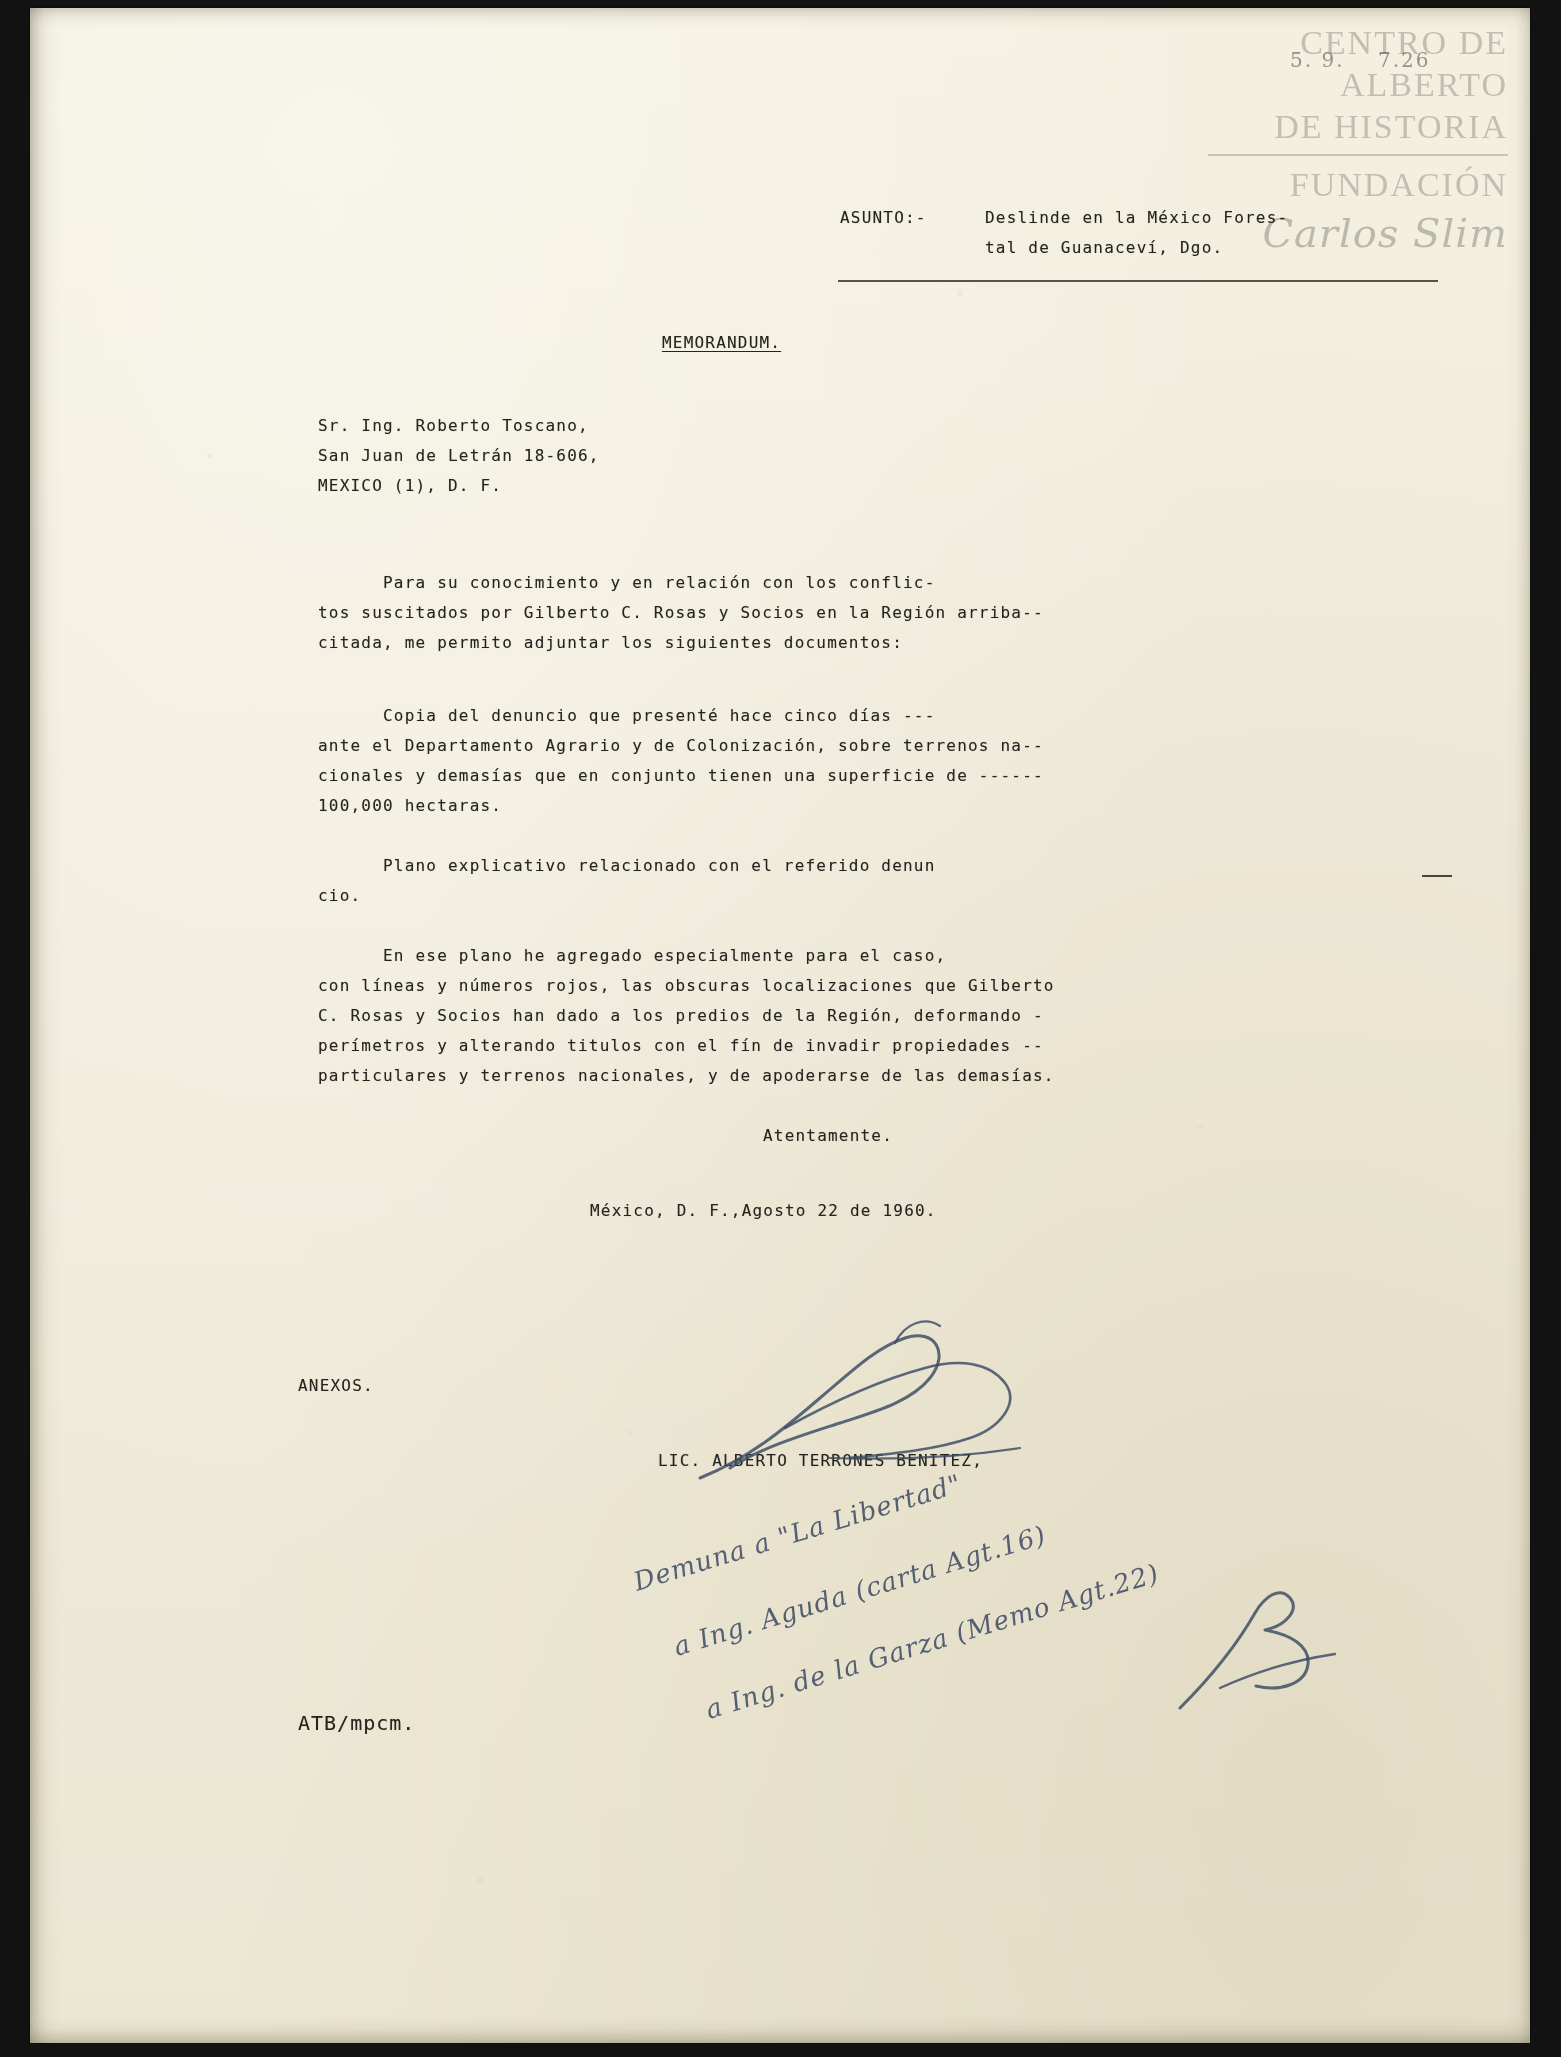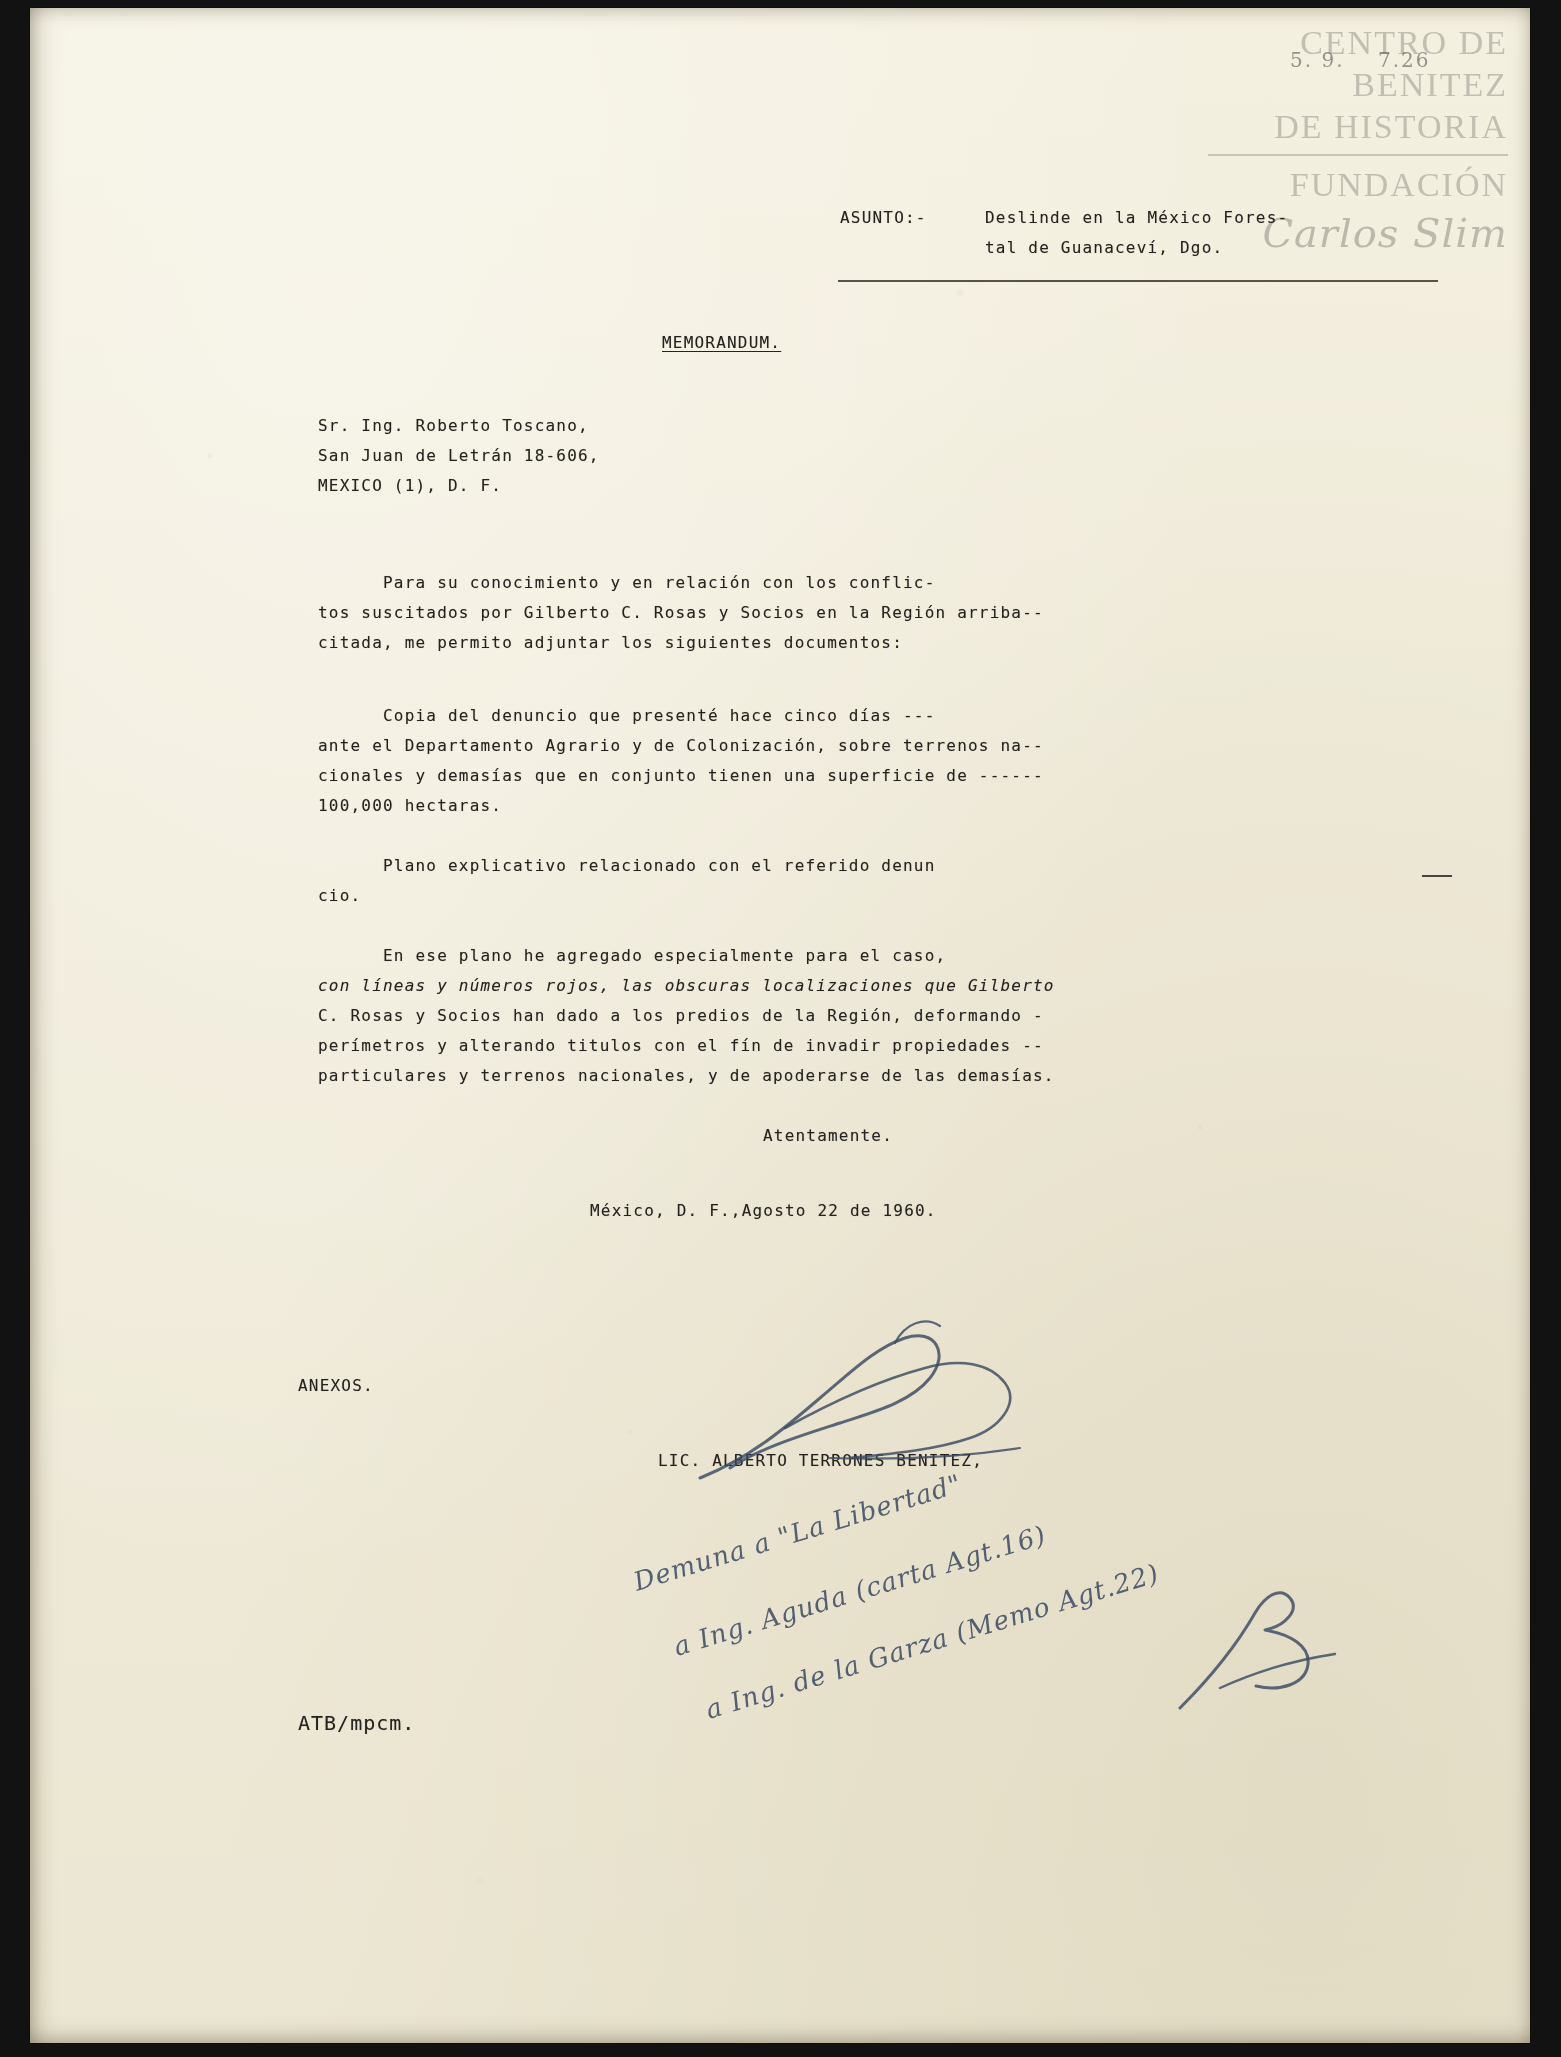--- a/index.html
+++ b/index.html
@@ -141,21 +141,21 @@
 </style>
 </head>
 <body>
 
 <div class="page">
   <div class="sheet">
     <div class="grain"></div>
 
     <div class="watermark">
       <span class="wm-line">CENTRO DE</span>
-      <span class="wm-line">BENITEZ</span>
+      <span class="wm-line">ALBERTO</span>
       <span class="wm-line">DE HISTORIA</span>
       <span class="wm-rule"></span>
       <span class="wm-line">FUNDACIÓN</span>
       <span class="wm-sign">Carlos Slim</span>
     </div>
 
     <div class="penciled" style="left:1260px; top:40px;">5. 9.    7.26</div>
 
     <div class="tw" style="left:810px; top:195px;">ASUNTO:-</div>
     <div class="tw" style="left:955px; top:195px;">Deslinde en la México Fores-</div>
@@ -175,21 +175,21 @@
     <div class="tw" style="left:288px; top:693px;">      Copia del denuncio que presenté hace cinco días ---</div>
     <div class="tw" style="left:288px; top:723px;">ante el Departamento Agrario y de Colonización, sobre terrenos na--</div>
     <div class="tw" style="left:288px; top:753px;">cionales y demasías que en conjunto tienen una superficie de ------</div>
     <div class="tw" style="left:288px; top:783px;">100,000 hectaras.</div>
 
     <div class="tw" style="left:288px; top:843px;">      Plano explicativo relacionado con el referido denun</div>
     <div class="rule" style="left:1392px; top:867px; width:30px; height:2px; background:#2a2822;"></div>
     <div class="tw" style="left:288px; top:873px;">cio.</div>
 
     <div class="tw" style="left:288px; top:933px;">      En ese plano he agregado especialmente para el caso,</div>
-    <div class="tw" style="left:288px; top:963px;font-style:italic;">con líneas y números rojos, las obscuras localizaciones que Gilberto</div>
+    <div class="tw" style="left:288px; top:963px;">con líneas y números rojos, las obscuras localizaciones que Gilberto</div>
     <div class="tw" style="left:288px; top:993px;">C. Rosas y Socios han dado a los predios de la Región, deformando -</div>
     <div class="tw" style="left:288px; top:1023px;">perímetros y alterando titulos con el fín de invadir propiedades --</div>
     <div class="tw" style="left:288px; top:1053px;">particulares y terrenos nacionales, y de apoderarse de las demasías.</div>
 
     <div class="tw" style="left:733px; top:1113px;">Atentamente.</div>
     <div class="tw" style="left:560px; top:1188px;">México, D. F.,Agosto 22 de 1960.</div>
 
     <div class="tw" style="left:268px; top:1363px;">ANEXOS.</div>
 
     <div class="tw" style="left:628px; top:1438px;">LIC. ALBERTO TERRONES BENITEZ,</div>

